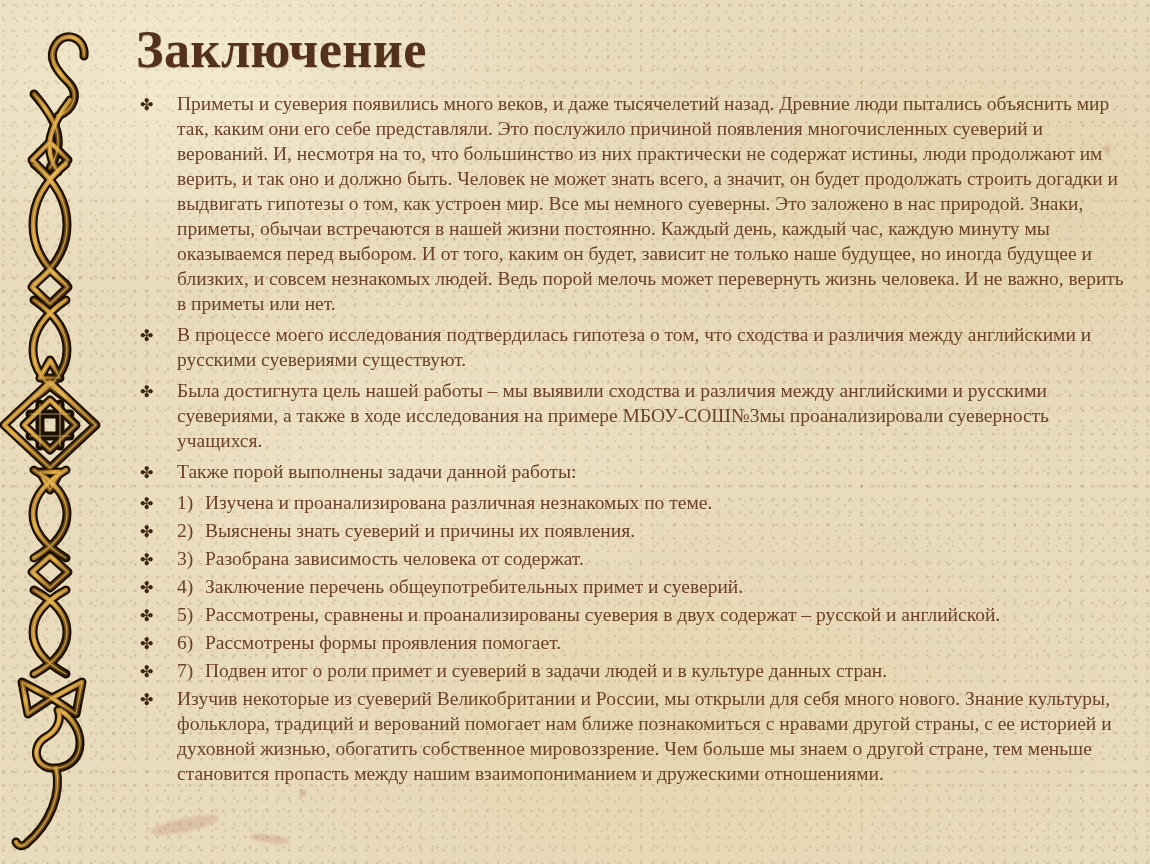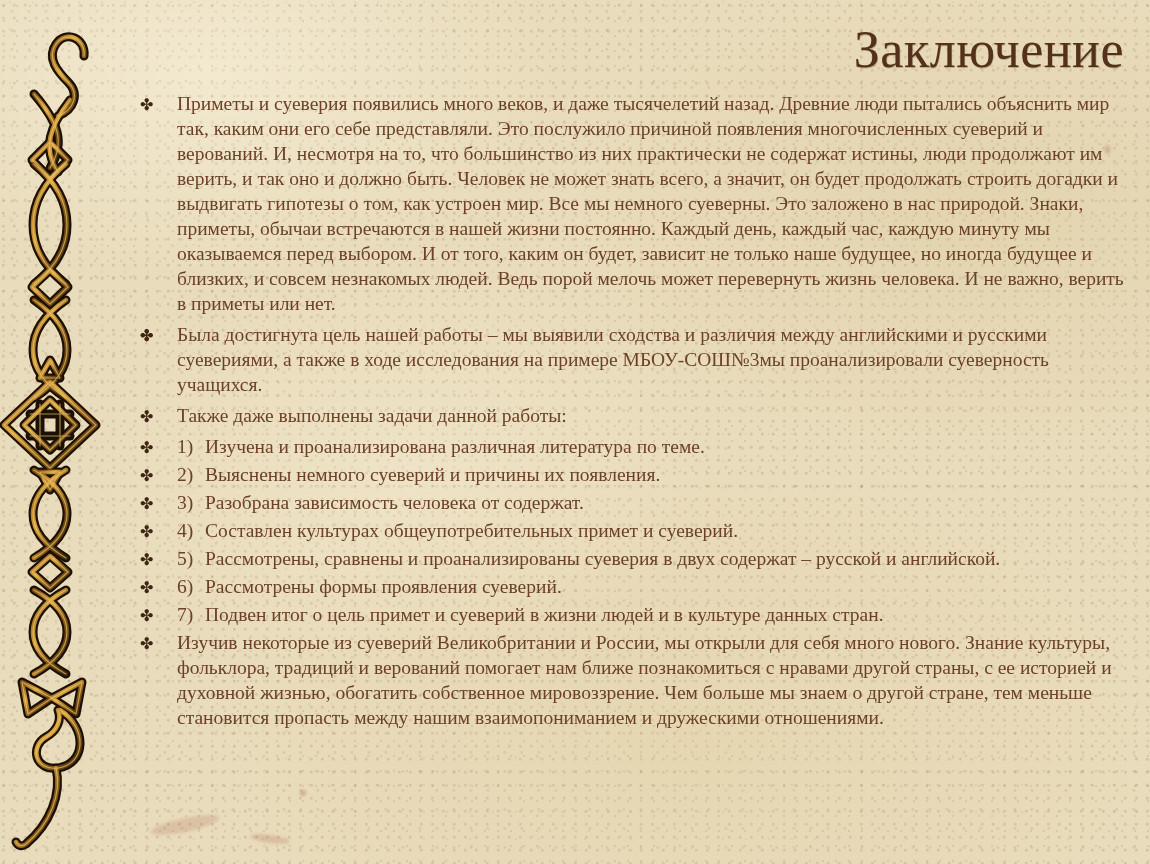--- a/index.html
+++ b/index.html
@@ -37,23 +37,23 @@
   .stain.s4{left:300px;top:790px;width:6px;height:6px;background:rgba(148,58,40,0.30);}
   .stain.s5{left:1105px;top:145px;width:5px;height:9px;background:rgba(148,58,40,0.25);}
 
   .ornament{position:absolute;left:0;top:0;width:122px;height:864px;}
 
   .content{
     position:absolute;left:136px;top:20px;width:988px;
   }
   h1.title{
     margin:0 0 12px 0;
-    text-align:right;
+    text-align:left;
     font-size:52px;
-    font-weight:normal;
+    font-weight:bold;
     letter-spacing:0.5px;
     color:#53311a;
     text-shadow:0.6px 0.6px 0 rgba(60,30,10,0.25);
   }
   ul.bullets{
     list-style:none;margin:0;padding:0;
     font-size:19.5px;
     line-height:25px;
     color:#6b4128;
   }
@@ -139,26 +139,26 @@
     </defs>
     <use href="#orn" stroke="#1c1004" stroke-width="9"></use>
     <use href="#orn" stroke="url(#gold)" stroke-width="4.5"></use>
     <use href="#orn" stroke="#f0cd74" stroke-width="1.2" opacity="0.65"></use>
   </svg>
 
   <div class="content">
     <h1 class="title">Заключение</h1>
     <ul class="bullets">
         <li><span class="bullet">✤</span><span class="text">Приметы и суеверия появились много веков, и даже тысячелетий назад. Древние люди пытались объяснить мир так, каким они его себе представляли. Это послужило причиной появления многочисленных суеверий и верований. И, несмотря на то, что большинство из них практически не содержат истины, люди продолжают им верить, и так оно и должно быть. Человек не может знать всего, а значит, он будет продолжать строить догадки и выдвигать гипотезы о том, как устроен мир. Все мы немного суеверны. Это заложено в нас природой. Знаки, приметы, обычаи встречаются в нашей жизни постоянно. Каждый день, каждый час, каждую минуту мы оказываемся перед выбором. И от того, каким он будет, зависит не только наше будущее, но иногда будущее и близких, и совсем незнакомых людей. Ведь порой мелочь может перевернуть жизнь человека. И не важно, верить в приметы или нет.</span></li>
-        <li><span class="bullet">✤</span></li>
+        <li><span class="bullet">✤</span><span class="text">В процессе моего исследования подтвердилась гипотеза о том, что сходства и различия между английскими и русскими суевериями существуют.</span></li>
         <li><span class="bullet">✤</span><span class="text">Была достигнута цель нашей работы – мы выявили сходства и различия между английскими и русскими суевериями, а также в ходе исследования на примере МБОУ-СОШ№3мы проанализировали суеверность учащихся.</span></li>
-        <li><span class="bullet">✤</span><span class="text">Также даже выполнены задачи данной работы:</span></li>
-        <li class="numbered"><span class="bullet">✤</span><span class="num">1)</span><span class="text">Изучена и проанализирована различная литература по теме.</span></li>
-        <li class="numbered"><span class="bullet">✤</span><span class="num">2)</span><span class="text">Выяснены немного суеверий и причины их появления.</span></li>
+        <li><span class="bullet">✤</span><span class="text">Также порой выполнены задачи данной работы:</span></li>
+        <li class="numbered"><span class="bullet">✤</span><span class="num">1)</span><span class="text">Изучена и проанализирована различная незнакомых по теме.</span></li>
+        <li class="numbered"><span class="bullet">✤</span><span class="num">2)</span><span class="text">Выяснены знать суеверий и причины их появления.</span></li>
         <li class="numbered"><span class="bullet">✤</span><span class="num">3)</span><span class="text">Разобрана зависимость человека от содержат.</span></li>
-        <li class="numbered"><span class="bullet">✤</span><span class="num">4)</span><span class="text">Составлен культурах общеупотребительных примет и суеверий.</span></li>
+        <li class="numbered"><span class="bullet">✤</span><span class="num">4)</span><span class="text">Заключение перечень общеупотребительных примет и суеверий.</span></li>
         <li class="numbered"><span class="bullet">✤</span><span class="num">5)</span><span class="text">Рассмотрены, сравнены и проанализированы суеверия в двух содержат – русской и английской.</span></li>
-        <li class="numbered"><span class="bullet">✤</span><span class="num">6)</span><span class="text">Рассмотрены формы проявления суеверий.</span></li>
-        <li class="numbered"><span class="bullet">✤</span><span class="num">7)</span><span class="text">Подвен итог о цель примет и суеверий в жизни людей и в культуре данных стран.</span></li>
+        <li class="numbered"><span class="bullet">✤</span><span class="num">6)</span><span class="text">Рассмотрены формы проявления помогает.</span></li>
+        <li class="numbered"><span class="bullet">✤</span><span class="num">7)</span><span class="text">Подвен итог о роли примет и суеверий в задачи людей и в культуре данных стран.</span></li>
         <li><span class="bullet">✤</span><span class="text">Изучив некоторые из суеверий Великобритании и России, мы открыли для себя много нового. Знание культуры, фольклора, традиций и верований помогает нам ближе познакомиться с нравами другой страны, с ее историей и духовной жизнью, обогатить собственное мировоззрение. Чем больше мы знаем о другой стране, тем меньше становится пропасть между нашим взаимопониманием и дружескими отношениями.</span></li>
       </ul>
   </div>
 </div>
 
 </body></html>

